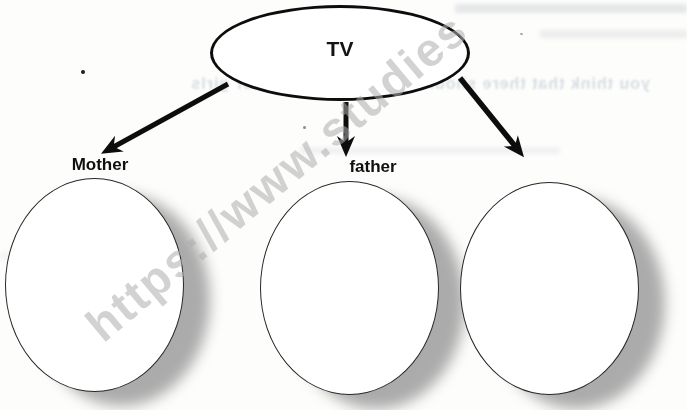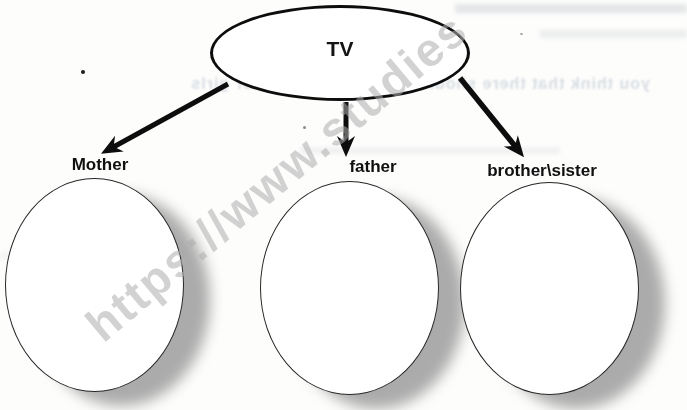--- a/index.html
+++ b/index.html
@@ -76,21 +76,20 @@
   <div class="node child c-left"></div>
   <div class="node child c-mid"></div>
   <div class="node child c-right"></div>
 
   <div class="node root">
     <span>TV</span>
   </div>
 
   <div class="lbl l-mother">Mother</div>
   <div class="lbl l-father">father</div>
-  <div class="lbl l-brosis">brother\sister</div>
 
   <svg class="arrows" width="687" height="410" viewBox="0 0 687 410">
     <defs>
       <marker id="ah" orient="auto" markerUnits="userSpaceOnUse" markerWidth="24" markerHeight="22" refX="14" refY="10">
         <path d="M1,1 L22,10 L1,19 L7.5,10 Z" fill="#0d0d0d"></path>
       </marker>
     </defs>
     <line x1="228" y1="84" x2="108" y2="150" stroke="#0d0d0d" stroke-width="5" marker-end="url(#ah)"></line>
     <line x1="346" y1="102" x2="346" y2="149" stroke="#0d0d0d" stroke-width="5" marker-end="url(#ah)"></line>
     <line x1="460" y1="78" x2="519" y2="151" stroke="#0d0d0d" stroke-width="5.5" marker-end="url(#ah)"></line>

